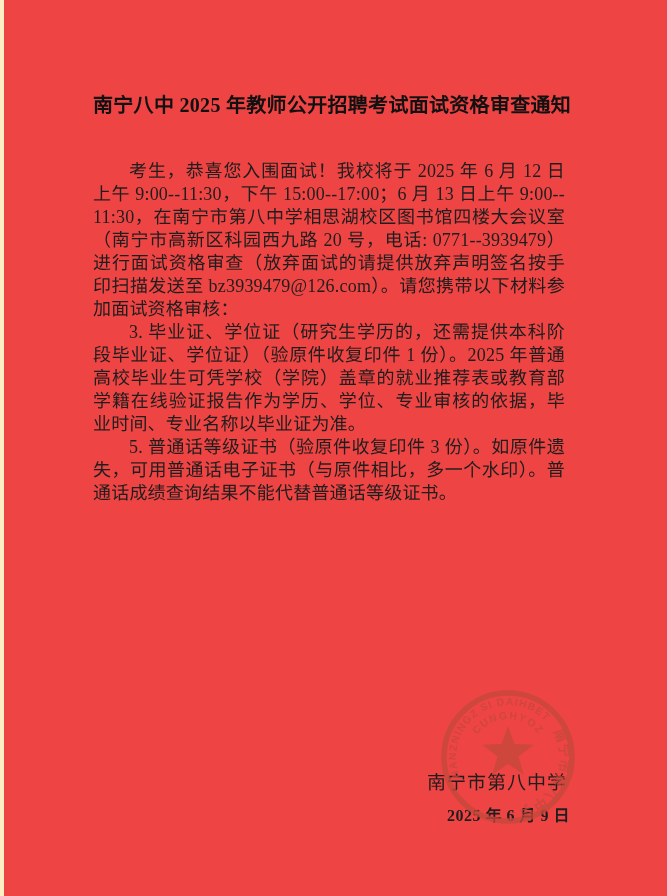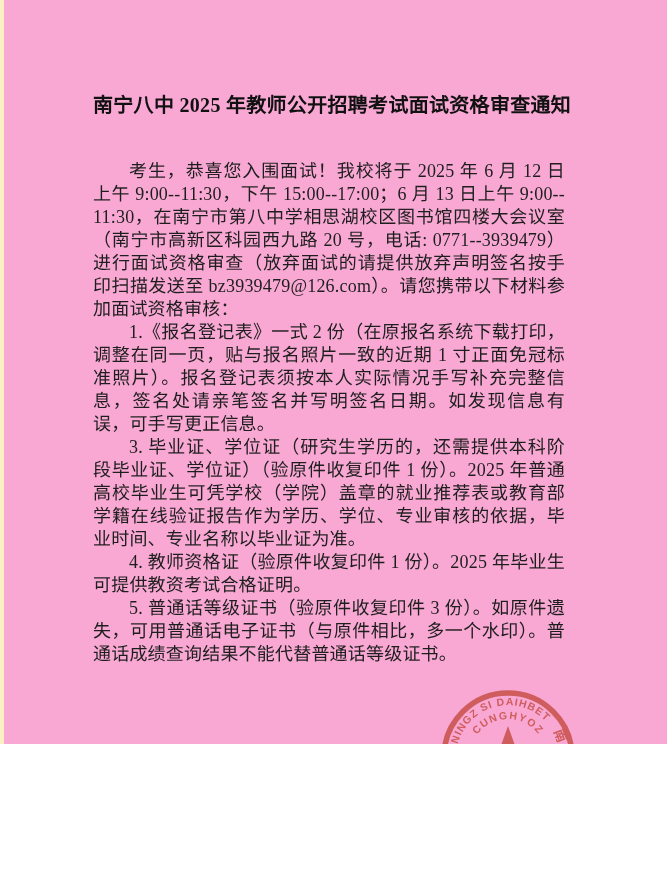--- a/index.html
+++ b/index.html
@@ -3,22 +3,22 @@
 <meta charset="utf-8">
 <style>
   html, body { margin: 0; padding: 0; }
   body {
     font-family: "Liberation Serif", "DejaVu Serif", serif;
     background: #ffffff;
   }
   .page {
     position: relative;
     width: 667px;
-    height: 744px;
-    background: #f9a8d4;
+    height: 896px;
+    background: #ef4444;
     overflow: hidden;
   }
   .edge-strip {
     position: absolute;
     left: 0; top: 0;
     width: 4px; height: 100%;
     background: #fbefc3;
   }
   .content {
     position: absolute;
@@ -87,23 +87,21 @@
 <body>
 
 <div class="page">
   <div class="edge-strip"></div>
 
   <div class="content">
     <h1 class="doc-title">南宁八中 2025 年教师公开招聘考试面试资格审查通知</h1>
 
     <div class="body-text">
       <p>考生，恭喜您入围面试！我校将于 2025 年 6 月 12 日上午 9:00--11:30，下午 15:00--17:00；6 月 13 日上午 9:00--11:30，在南宁市第八中学相思湖校区图书馆四楼大会议室（南宁市高新区科园西九路 20 号，电话: 0771--3939479）进行面试资格审查（放弃面试的请提供放弃声明签名按手印扫描发送至 bz3939479@126.com）。请您携带以下材料参加面试资格审核：</p>
-      <p>1.《报名登记表》一式 2 份（在原报名系统下载打印，调整在同一页，贴与报名照片一致的近期 1 寸正面免冠标准照片）。报名登记表须按本人实际情况手写补充完整信息，签名处请亲笔签名并写明签名日期。如发现信息有误，可手写更正信息。</p>
       <p>3. 毕业证、学位证（研究生学历的，还需提供本科阶段毕业证、学位证）（验原件收复印件 1 份）。2025 年普通高校毕业生可凭学校（学院）盖章的就业推荐表或教育部学籍在线验证报告作为学历、学位、专业审核的依据，毕业时间、专业名称以毕业证为准。</p>
-      <p>4. 教师资格证（验原件收复印件 1 份）。2025 年毕业生可提供教资考试合格证明。</p>
       <p>5. 普通话等级证书（验原件收复印件 3 份）。如原件遗失，可用普通话电子证书（与原件相比，多一个水印）。普通话成绩查询结果不能代替普通话等级证书。</p>
     </div>
   </div>
 
   <div class="signature-org">南宁市第八中学</div>
   <div class="signature-date">2025 年 6 月 9 日</div>
 
   <svg class="seal" viewBox="0 0 140 140" aria-hidden="true">
     <circle cx="70" cy="70" r="64" fill="none" stroke="#c4483c" stroke-width="5.5"></circle>
     <polygon fill="#c4483c" points="70,39 76.5,57.1 95.7,57.7 80.5,69.4 85.9,87.8 70,77 54.1,87.8 59.5,69.4 44.3,57.7 63.5,57.1"></polygon>

